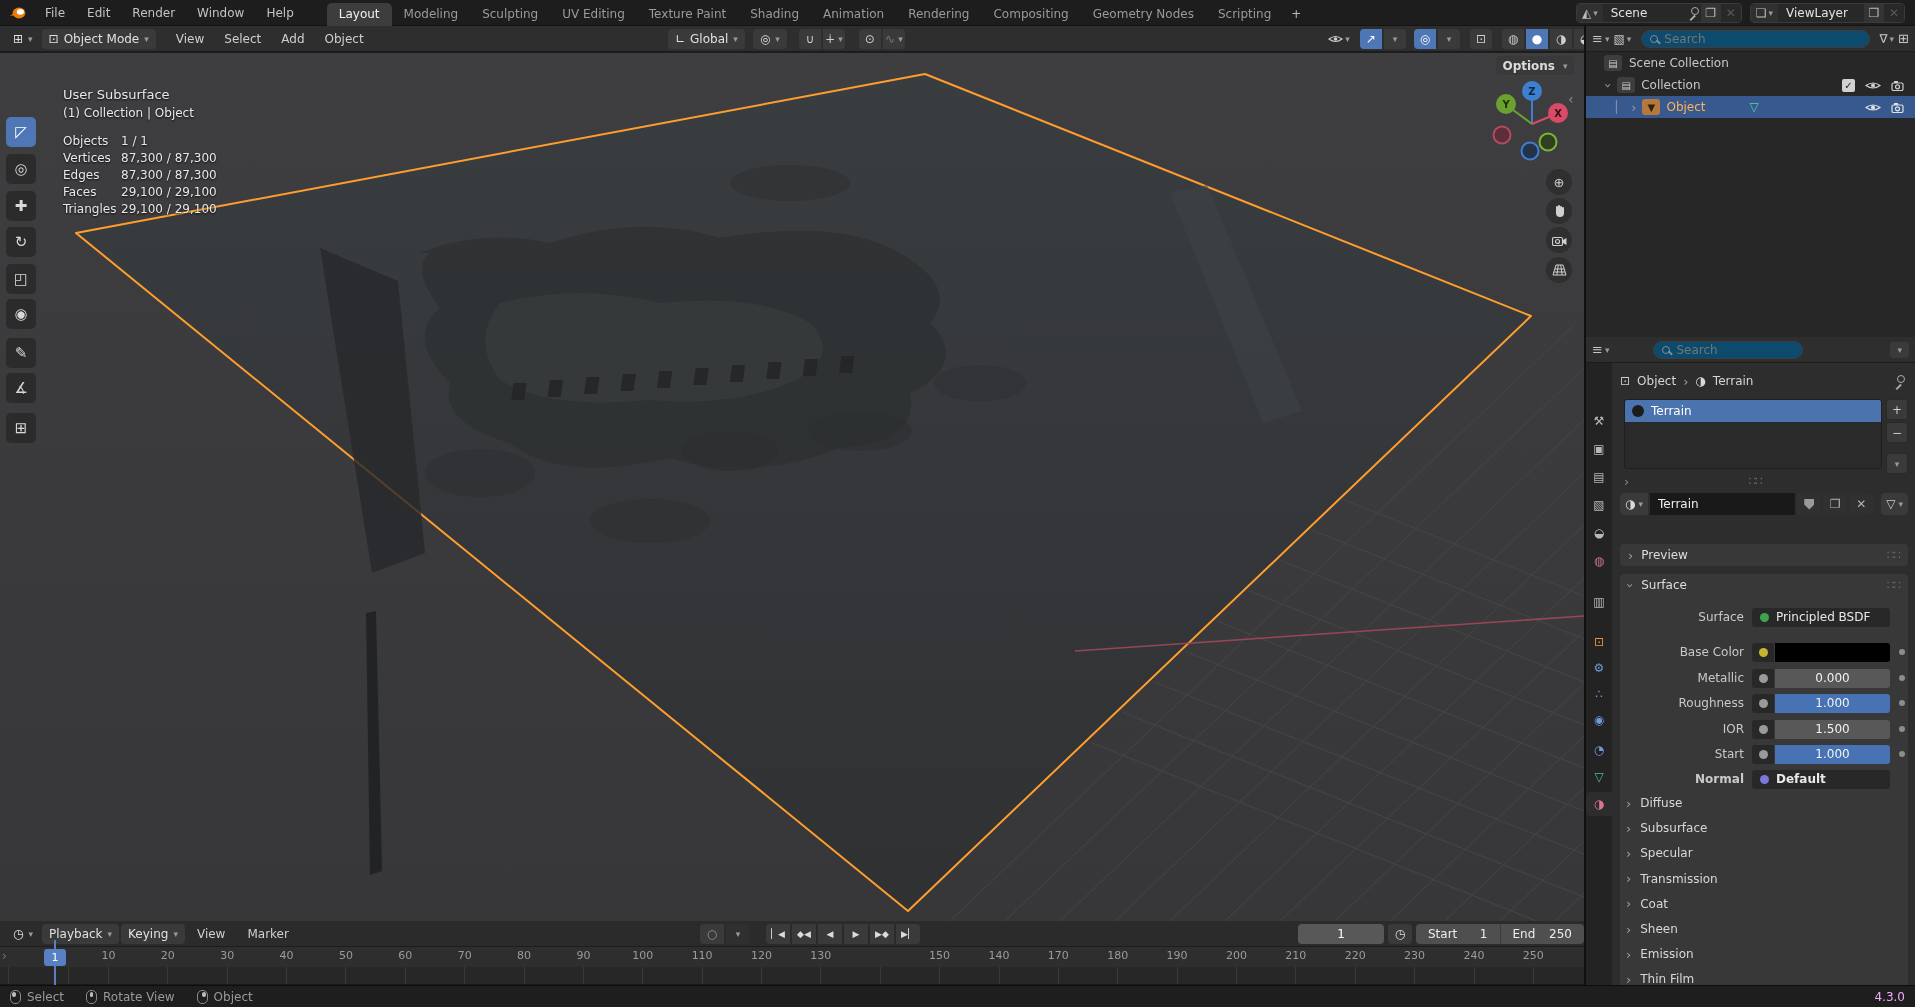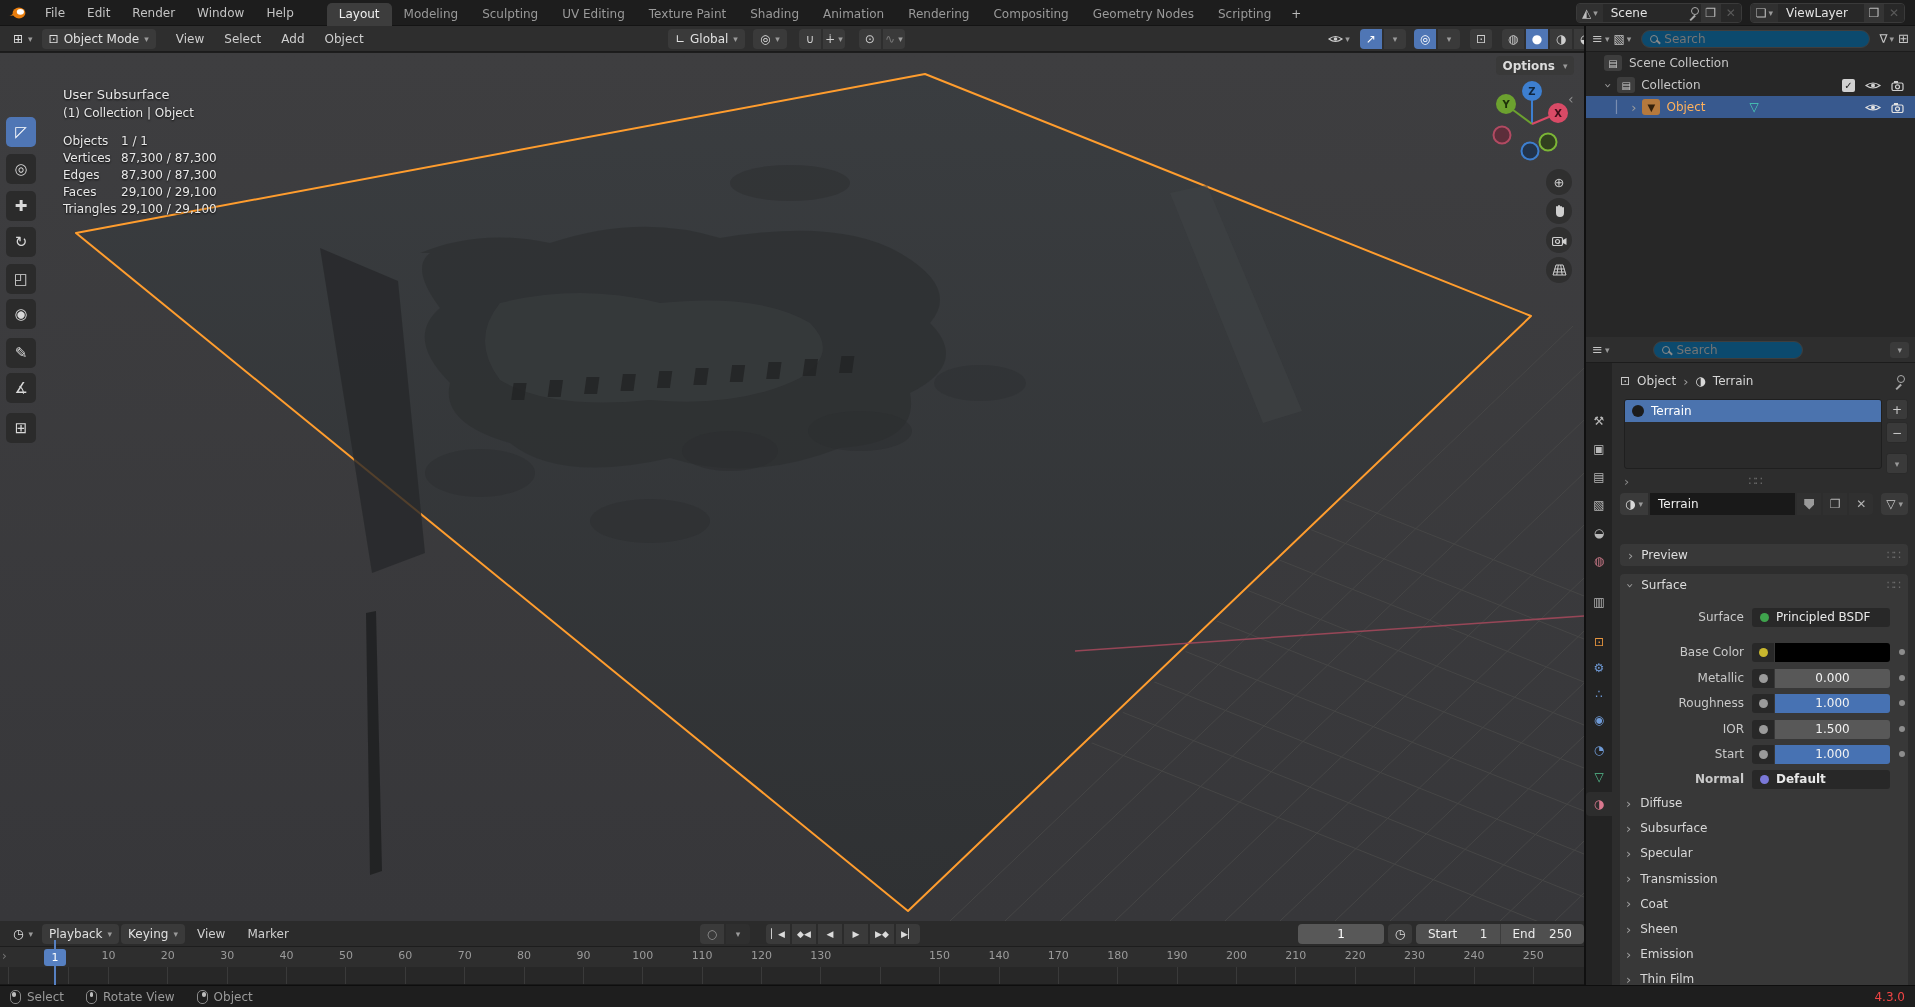--- a/index.html
+++ b/index.html
@@ -114,21 +114,21 @@
   .ticks { position:absolute; left:0; top:46px; width:1584px; height:18px; background-color:#272727; background-image:repeating-linear-gradient(90deg,#3a3a3a 0 1px,transparent 1px 59.37px); background-position:108px 0; border-bottom:1px solid #191919; }
   .playhead-badge { position:absolute; left:44px; top:2px; width:22px; height:17px; background:#5680c2; border-radius:3px; color:#fff; text-align:center; line-height:17px; font-size:11px; z-index:3; }
   .playhead-line { position:absolute; left:54px; top:19px; width:2px; height:45px; background:#5680c2; z-index:2; }
 
   
   .statusbar { position:absolute; left:0; top:985px; width:1915px; height:22px; background:#1e1e1e; border-top:1px solid #0e0e0e; display:flex; align-items:center; padding:0 10px; gap:22px; color:#9a9a9a; }
   .hint { display:flex; align-items:center; gap:6px; }
   .mouse { width:11px; height:14px; border:1px solid #8a8a8a; border-radius:5px; position:relative; }
   .mouse::after { content:''; position:absolute; width:4px; height:5px; background:#bdbdbd; top:1px; border-radius:2px; }
   .mouse.left::after { left:1px; } .mouse.mid::after { left:3px; width:3px; } .mouse.right::after { right:1px; }
-  .version { margin-left:auto; color:#ef4444; }
+  .version { margin-left:auto; color:#f0abfc; }
 
   .mag { width:8px; height:8px; border:1.5px solid #8a8a8a; border-radius:50%; position:relative; flex:none; }
   .mag::after { content:''; position:absolute; width:5px; height:1.5px; background:#8a8a8a; transform:rotate(45deg); right:-4px; bottom:-1px; }
   .pin { width:12px; height:12px; position:relative; }
   .pin::before { content:''; position:absolute; top:0; right:2px; width:6px; height:6px; border:1.5px solid #aaa; border-radius:50%; }
   .pin::after { content:''; position:absolute; left:0; bottom:0; width:7px; height:1.5px; background:#aaa; transform:rotate(-45deg); }
   .shield { width:10px; height:11px; background:#9a9a9a; clip-path:polygon(0 0,100% 0,100% 55%,50% 100%,0 55%); }
 </style>
 </head>
 <body>

